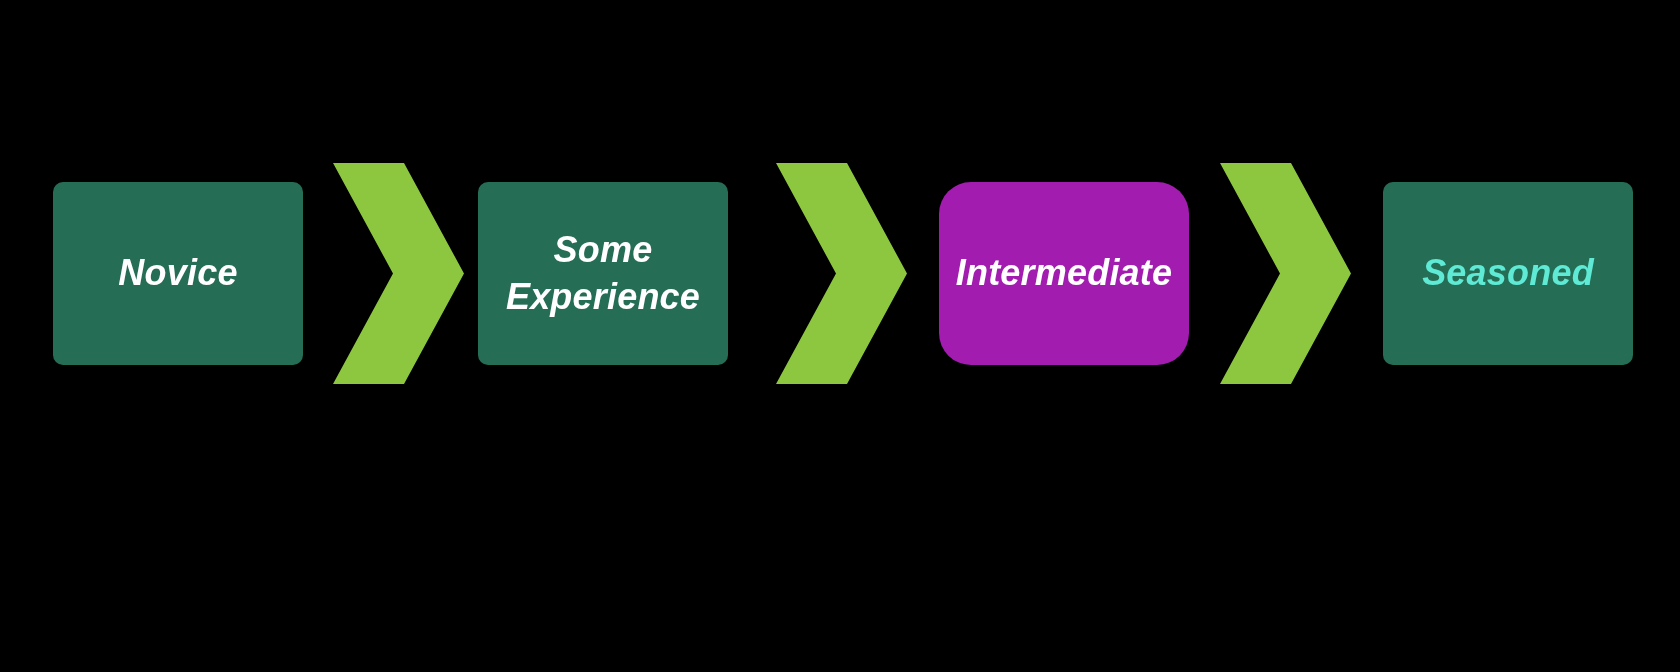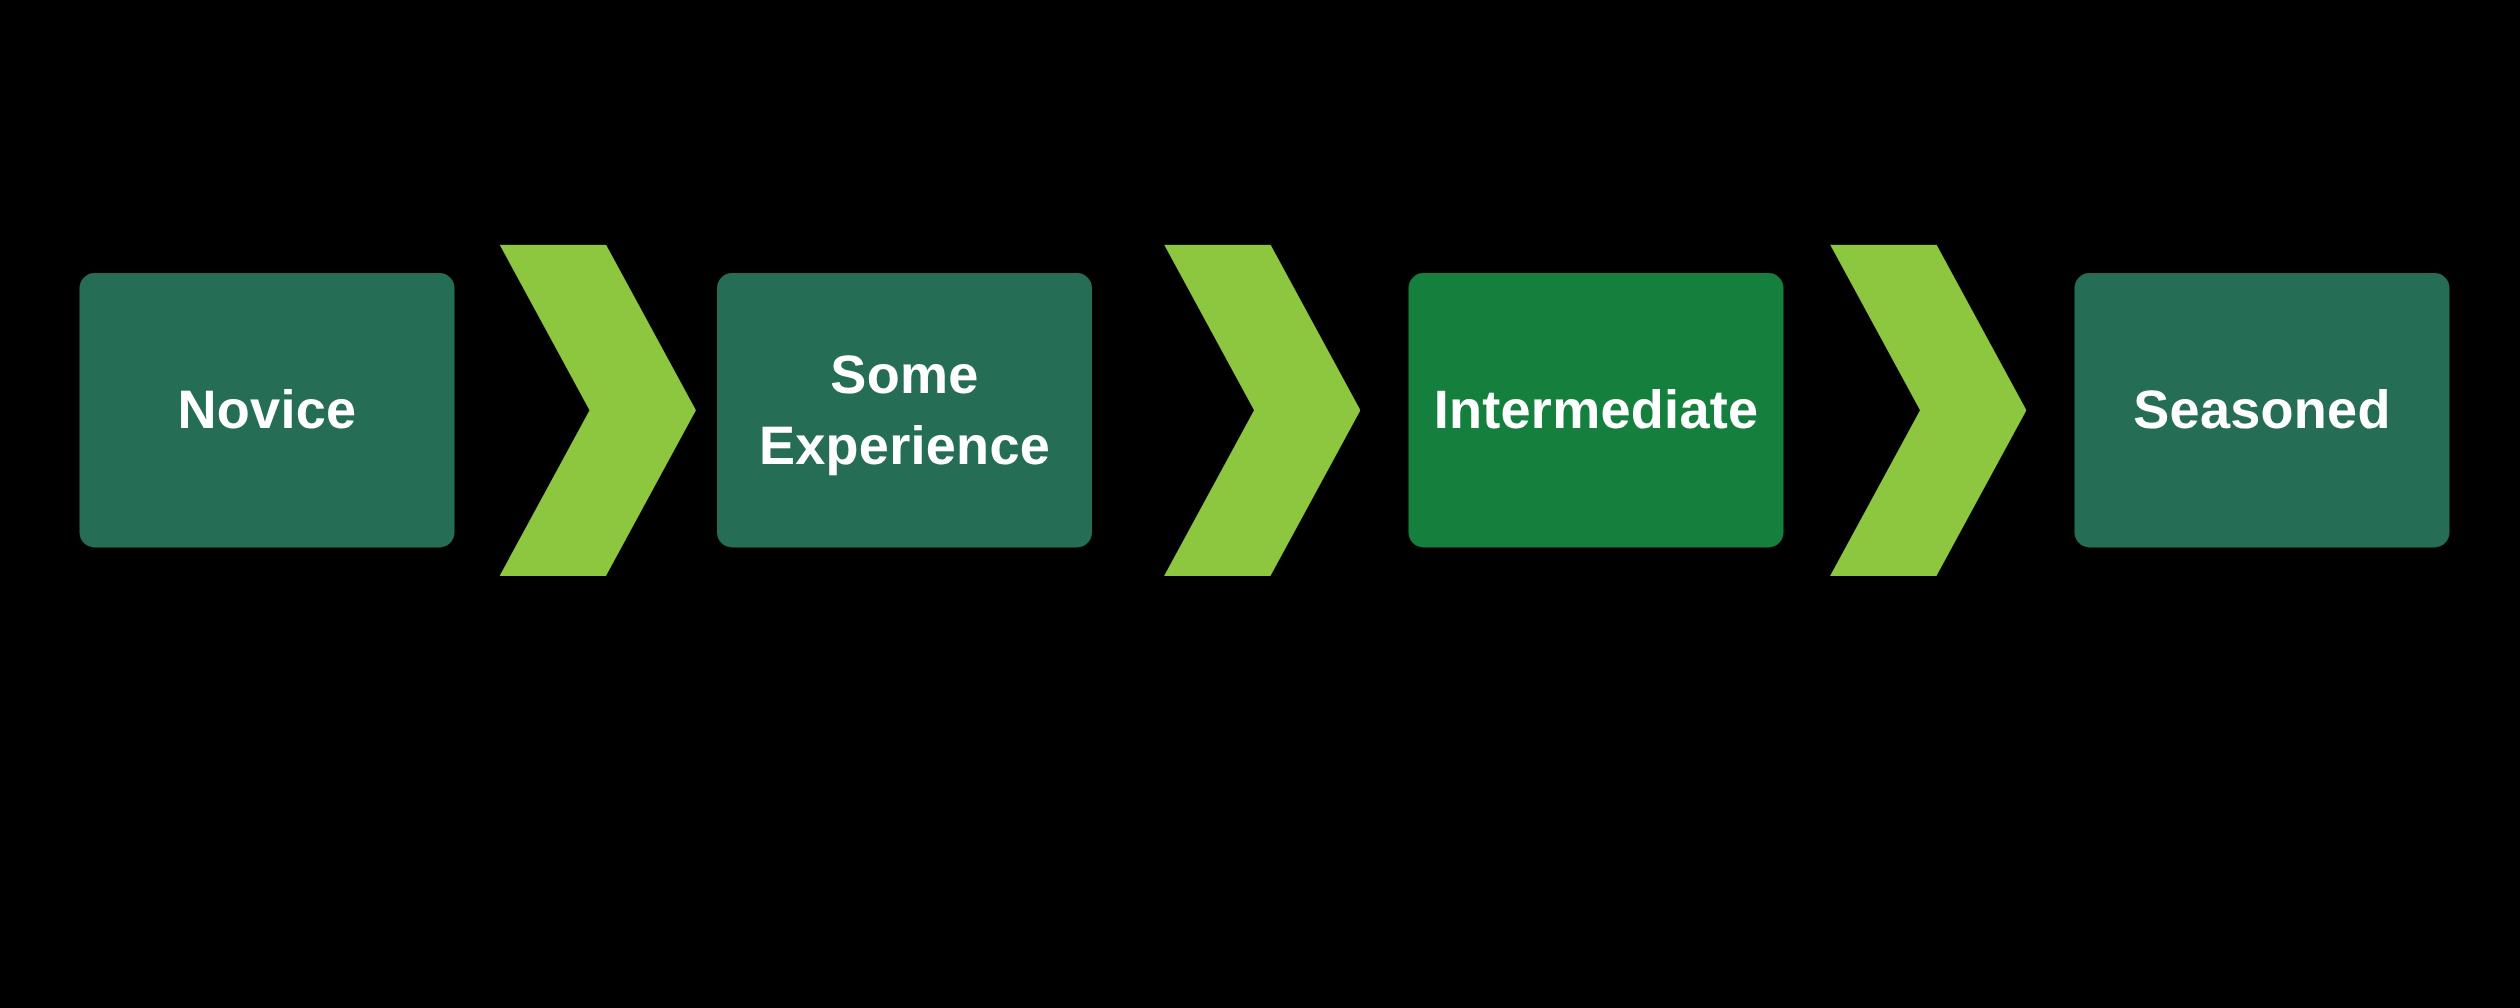--- a/index.html
+++ b/index.html
@@ -8,20 +8,21 @@
     height: 672px;
     background: #000000;
     overflow: hidden;
     font-family: "Liberation Sans", sans-serif;
   }
   .canvas {
     position: relative;
     width: 1430px;
     height: 672px;
     background: #000000;
+    font-style: italic;
   }
   .step-box {
     position: absolute;
     top: 182px;
     width: 250px;
     height: 183px;
     border-radius: 10px;
     background: #266D56; 
     display: flex;
     align-items: center;
@@ -62,23 +63,23 @@
   </div>
 
   <div class="chevron chev-1" style="background: rgb(141, 198, 63);"></div>
 
   <div class="step-box box-2" style="background: rgb(38, 109, 86);">
     <span class="step-label" style="color: rgb(255, 255, 255);">Some Experience</span>
   </div>
 
   <div class="chevron chev-2" style="background: rgb(141, 198, 63);"></div>
 
-  <div class="step-box box-3" style="background: #15803d;">
+  <div class="step-box box-3" style="background: #a21caf; border-radius: 32px;">
     <span class="step-label" style="color: rgb(255, 255, 255);">Intermediate</span>
   </div>
 
   <div class="chevron chev-3" style="background: rgb(141, 198, 63);"></div>
 
   <div class="step-box box-4" style="background: rgb(38, 109, 86);">
-    <span class="step-label" style="color: #ffffff;">Seasoned</span>
+    <span class="step-label" style="color: #5eead4;">Seasoned</span>
   </div>
 
 </div>
 
 </body></html>

